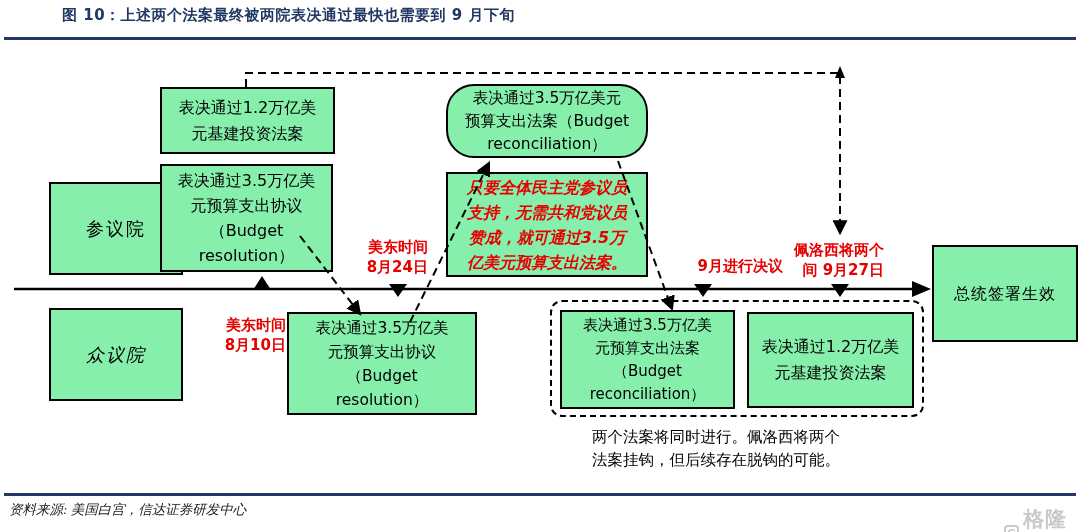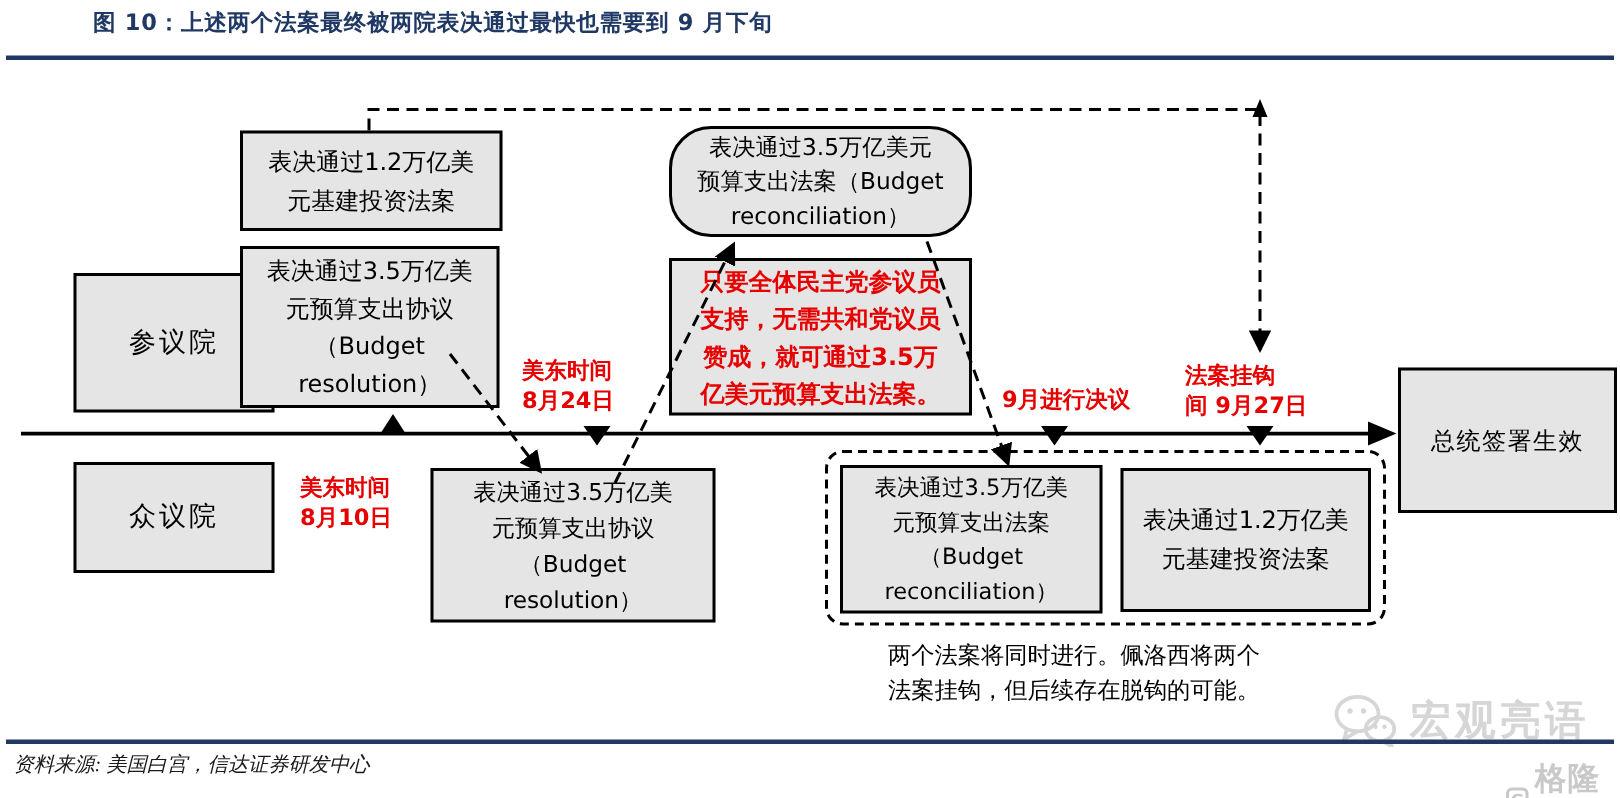--- a/index.html
+++ b/index.html
@@ -11,33 +11,33 @@
     font-family:"DejaVu Sans","Liberation Sans",sans-serif; color:#000;
   }
   .title{
     position:absolute; left:14px; top:6px; font-size:15px; font-weight:700;
     color:var(--navy); letter-spacing:0.5px; z-index:6;padding-left:48px;
   }
   .rule{position:absolute; left:4px; right:4px; height:3px; background:var(--navy); z-index:3;}
   .rule.top{top:37px;}
   .rule.bottom{top:493px;}
   .box{
-    position:absolute; box-sizing:border-box; border:2px solid #000; background:#e5e5e5;
+    position:absolute; box-sizing:border-box; border:2px solid #000; background:#86efac;
     display:flex; align-items:center; justify-content:center; text-align:center;
     white-space:pre-line; font-size:16px; line-height:24px; z-index:2;
   }
   .lane{font-size:18px; letter-spacing:2px;margin-left:35px;}
   .red-note{color:var(--red); font-weight:700; line-height:25px;}
   .dashed-group{
     position:absolute; box-sizing:border-box; border:2px dashed #000; border-radius:12px;
     background:transparent; z-index:1;
   }
   .red-label{
     position:absolute; color:var(--red); font-weight:700; font-size:15px; line-height:20px;
-    text-align:left; white-space:pre-line; z-index:6;
+    text-align:right; white-space:pre-line; z-index:6;
   }
   .caption{
     position:absolute; font-size:15.5px; line-height:23px; white-space:pre-line; z-index:2;
   }
   .connectors{position:absolute; left:0; top:0; z-index:5; pointer-events:none;}
   .source{
     position:absolute; left:9px; top:501px; font-size:13.5px; font-style:italic;
     font-family:"Liberation Serif","DejaVu Serif",serif; color:#1a1a1a; z-index:6;
   }
   .watermark{
@@ -58,34 +58,34 @@
 </style>
 </head>
 <body>
 
 <div class="stage">
 
   <div class="title">图 10：上述两个法案最终被两院表决通过最快也需要到 9 月下旬</div>
   <div class="rule top"></div>
 
   <div class="box lane" style="left:14px;top:182px;width:134px;height:93px;">参议院</div>
-  <div class="box lane" style="left:14px;top:308px;width:134px;height:74px;">众议院</div>
+  <div class="box lane" style="left:14px;top:308px;width:134px;height:93px;font-style:italic;">众议院</div>
 
   <div class="box" style="left:160px;top:87px;width:175px;height:67px;line-height:26px;">表决通过1.2万亿美
 元基建投资法案</div>
   <div class="box" style="left:160px;top:164px;width:173px;height:108px;line-height:25px;">表决通过3.5万亿美
 元预算支出协议
 （Budget
 resolution）</div>
 
   <div class="box" style="left:446px;top:84px;width:202px;height:74px;font-size:15.5px;line-height:23px;border-radius:28px;">表决通过3.5万亿美元
 预算支出法案（Budget
 reconciliation）</div>
 
-  <div class="box red-note" style="left:446px;top:172px;width:202px;height:105px;">只要全体民主党参议员
+  <div class="box red-note" style="left:446px;top:172px;width:202px;height:105px;font-style:italic;">只要全体民主党参议员
 支持，无需共和党议员
 赞成，就可通过3.5万
 亿美元预算支出法案。</div>
 
   <div class="box" style="left:287px;top:312px;width:190px;height:103px;font-size:15.5px;line-height:24px;">表决通过3.5万亿美
 元预算支出协议
 （Budget
 resolution）</div>
 
   <div class="dashed-group" style="left:550px;top:300px;width:374px;height:117px;"></div>
@@ -96,21 +96,21 @@
   <div class="box" style="left:747px;top:312px;width:167px;height:96px;line-height:26px;">表决通过1.2万亿美
 元基建投资法案</div>
 
   <div class="box" style="left:932px;top:245px;width:146px;height:97px;letter-spacing:1px;">总统签署生效</div>
 
   <div class="red-label" style="left:200px;top:315px;width:86px;">美东时间
 8月10日</div>
   <div class="red-label" style="left:348px;top:237px;width:80px;">美东时间
 8月24日</div>
   <div class="red-label" style="left:668px;top:256px;width:115px;">9月进行决议</div>
-  <div class="red-label" style="left:790px;top:240px;width:94px;">法案挂钩
+  <div class="red-label" style="left:790px;top:240px;width:94px;">佩洛西将两个
 间 9月27日</div>
 
   <div class="caption" style="left:592px;top:426px;width:320px;">两个法案将同时进行。佩洛西将两个
 法案挂钩，但后续存在脱钩的可能。</div>
 
   <svg class="connectors" width="1080" height="532" viewBox="0 0 1080 532">
     <defs>
       <marker id="arr" viewBox="0 0 10 10" refX="8.5" refY="5" markerWidth="7.5" markerHeight="7.5" orient="auto-start-reverse">
         <path d="M0,0 L10,5 L0,10 z" fill="#000"></path>
       </marker>
@@ -127,33 +127,20 @@
     <path d="M246,87 L246,73 L840,73 L840,233" fill="none" stroke="#000" stroke-width="2" stroke-dasharray="8 5" marker-end="url(#arr)"></path>
     <polygon points="835,78 845,78 840,66" fill="#000"></polygon>
 
     <path d="M300,236 L360,314" fill="none" stroke="#000" stroke-width="2" stroke-dasharray="8 5" marker-end="url(#arr)"></path>
 
     <path d="M410,322 L489,163" fill="none" stroke="#000" stroke-width="2" stroke-dasharray="8 5" marker-end="url(#arr)"></path>
 
     <path d="M618,161 L672,309" fill="none" stroke="#000" stroke-width="2" stroke-dasharray="8 5" marker-end="url(#arr)"></path>
   </svg>
 
-  <div class="watermark">
-    <svg width="44" height="36" viewBox="0 0 44 36">
-      <ellipse cx="17" cy="14" rx="14" ry="11.5" fill="none" stroke="#D6D6D6" stroke-width="2.5"></ellipse>
-      <path d="M10 24 L8 31 L17 25.4" fill="none" stroke="#D6D6D6" stroke-width="2.5" stroke-linejoin="round"></path>
-      <circle cx="12" cy="12" r="1.8" fill="#D6D6D6"></circle>
-      <circle cx="21" cy="12" r="1.8" fill="#D6D6D6"></circle>
-      <ellipse cx="32" cy="24" rx="9.5" ry="8" fill="none" stroke="#D6D6D6" stroke-width="2.5"></ellipse>
-      <path d="M37 31 L40 35.5 L33 32" fill="none" stroke="#D6D6D6" stroke-width="2.5" stroke-linejoin="round"></path>
-      <circle cx="29" cy="22.5" r="1.5" fill="#D6D6D6"></circle>
-      <circle cx="35" cy="22.5" r="1.5" fill="#D6D6D6"></circle>
-    </svg>
-    <span class="wm-text">宏观亮语</span>
-  </div>
 
   <div class="rule bottom"></div>
   <div class="source">资料来源: 美国白宫，信达证券研发中心</div>
 
   <div class="brand">
     <span class="g-icon">G</span>
     <span class="brand-text">格隆汇</span>
   </div>
 
 </div>

